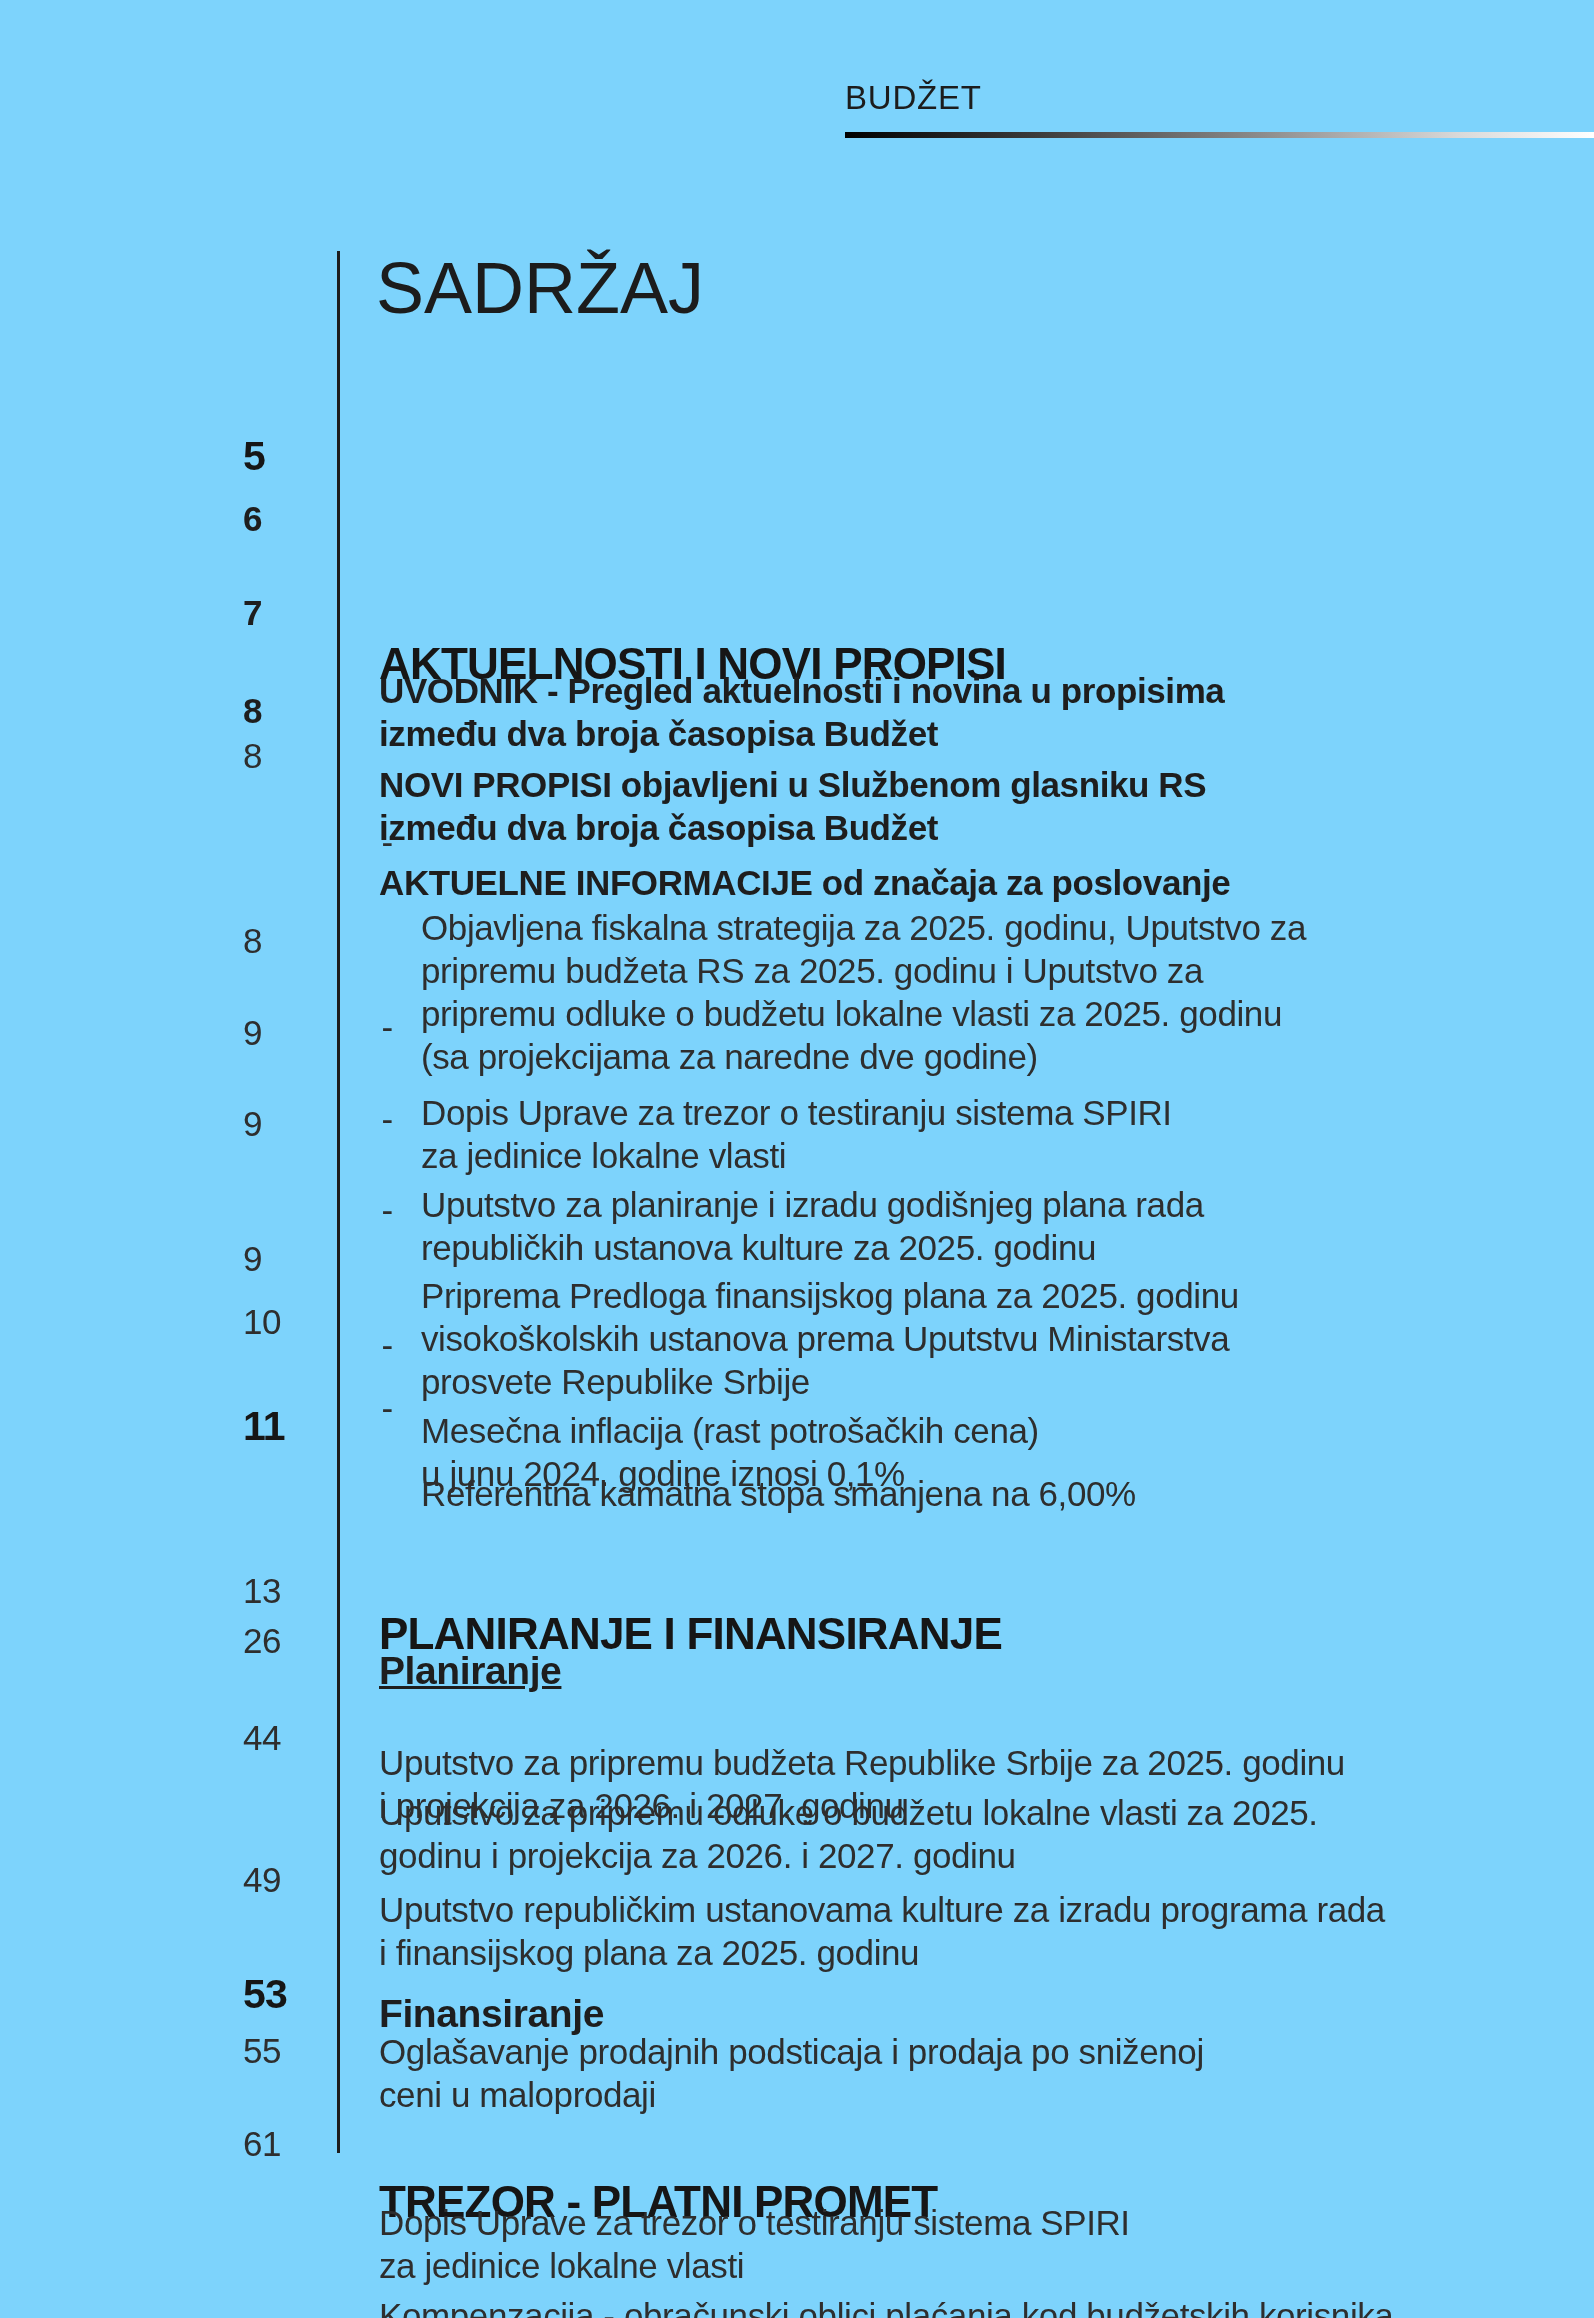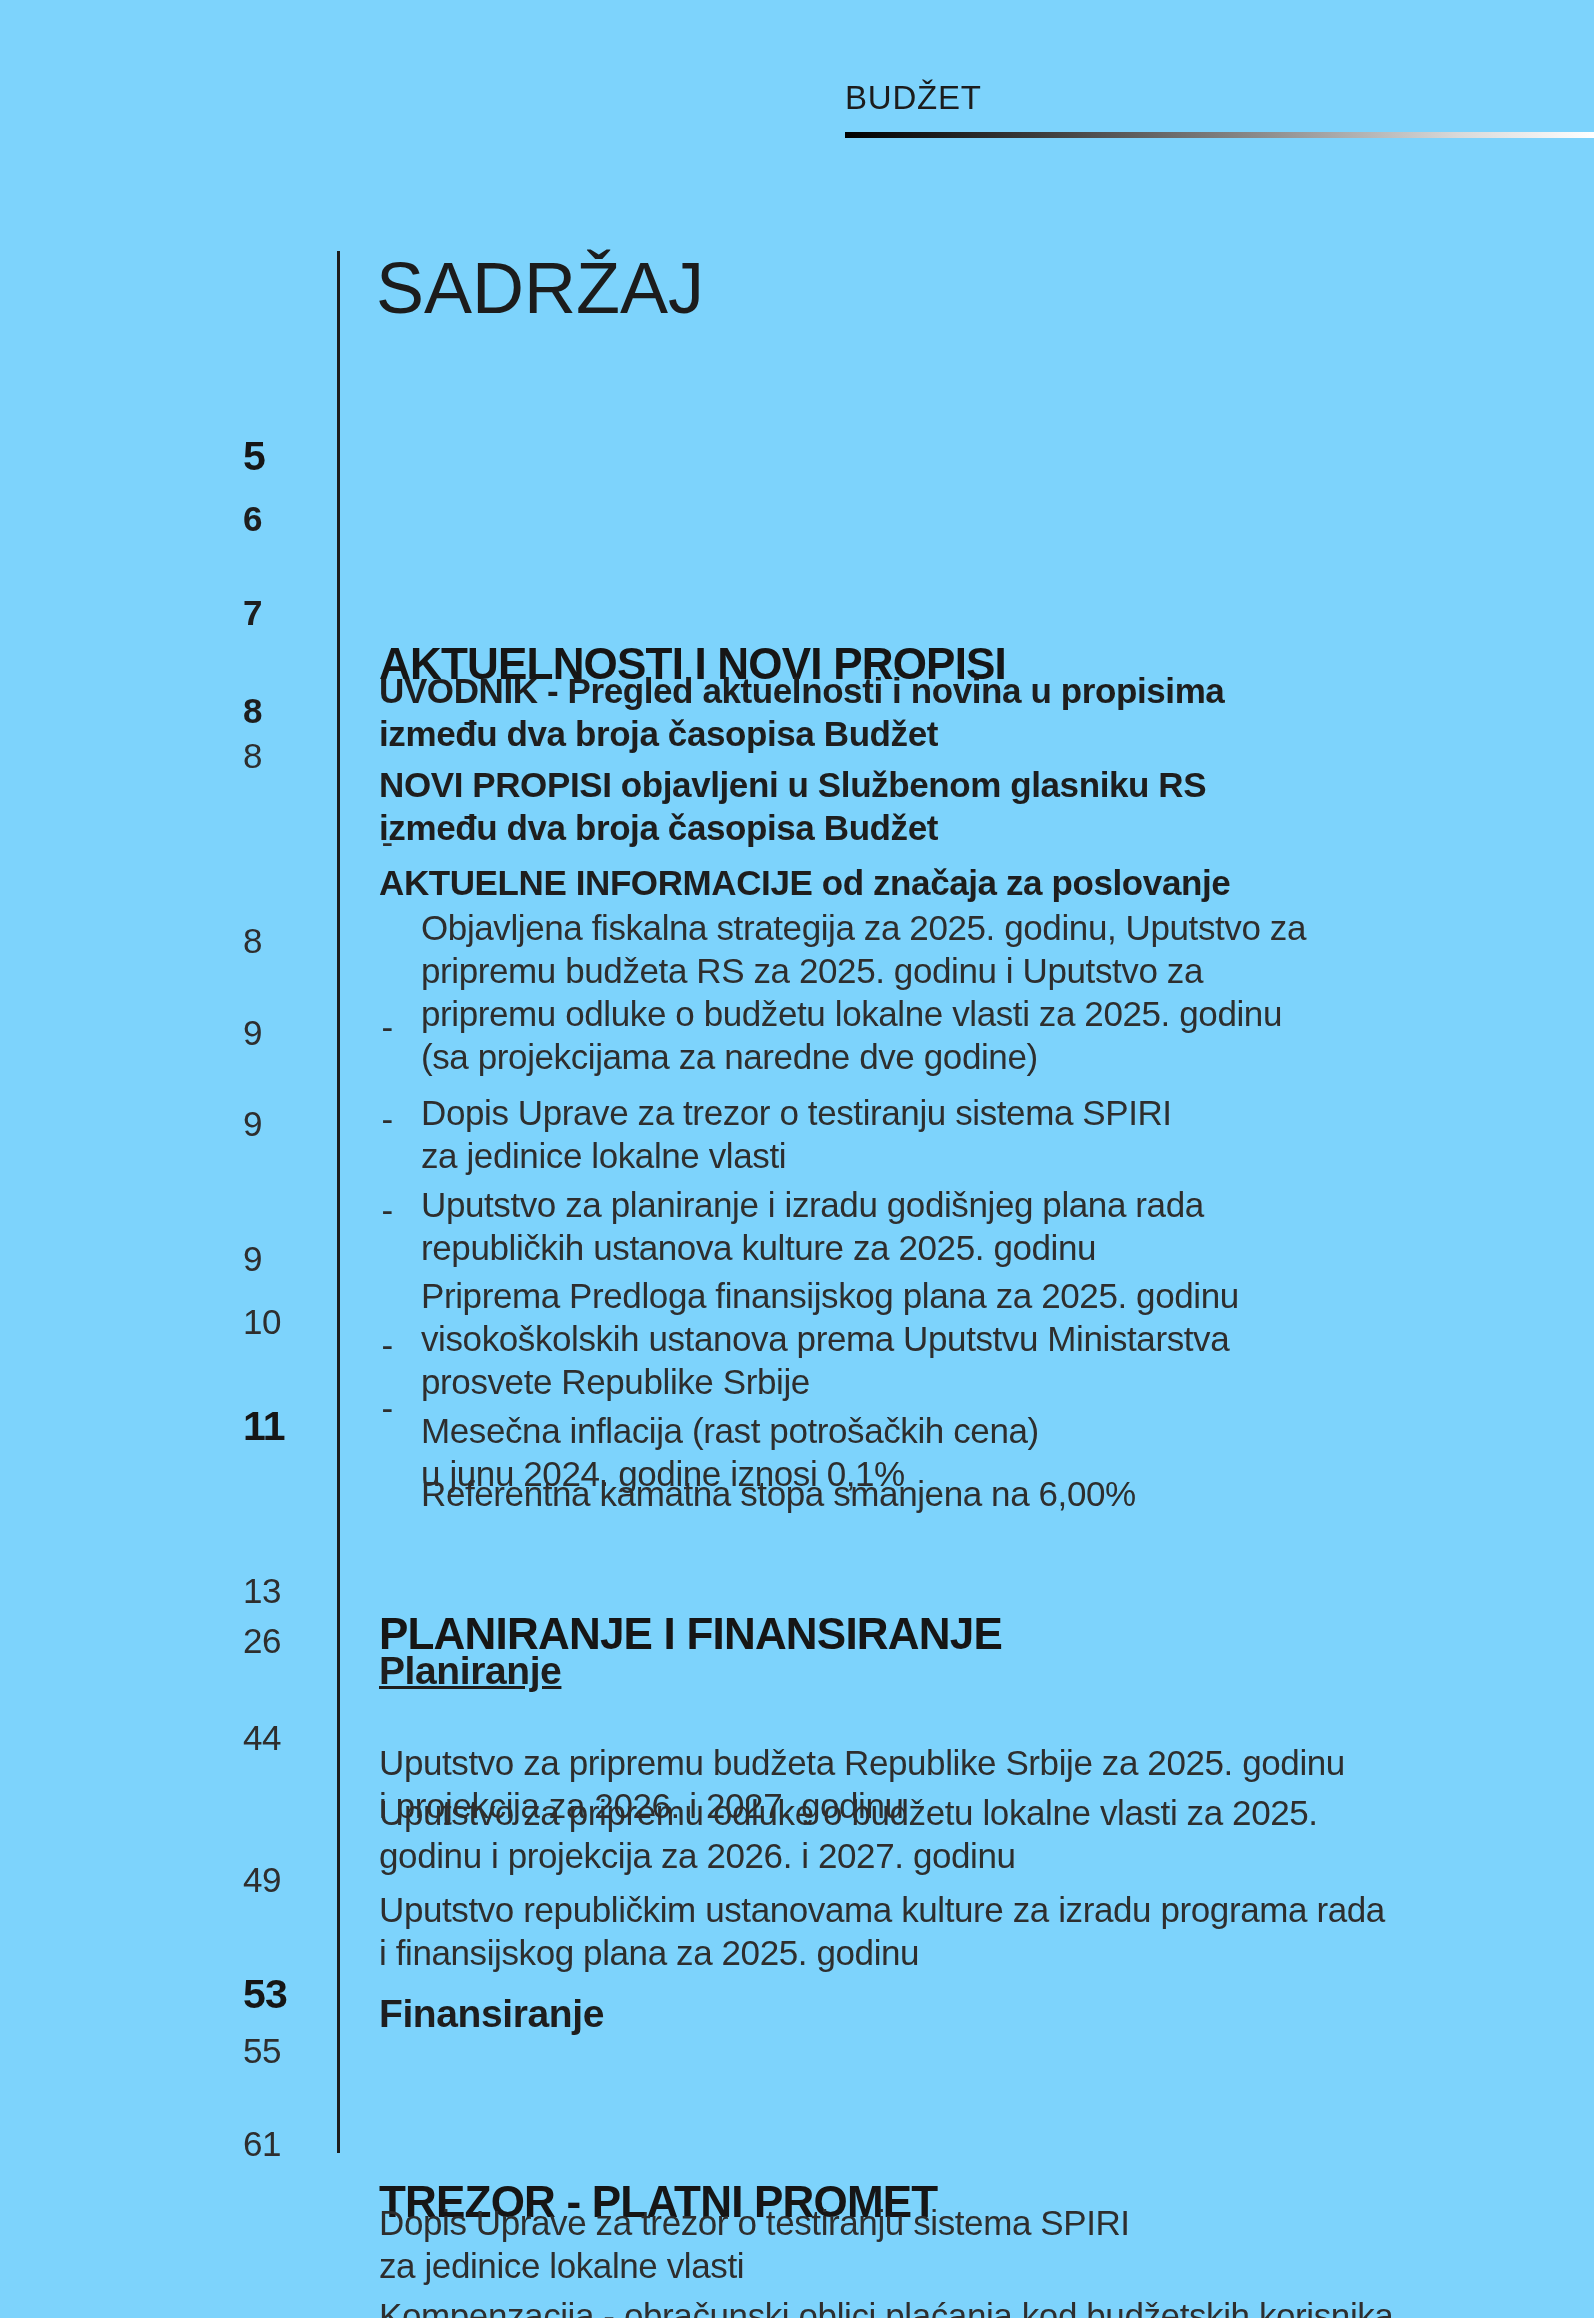--- a/index.html
+++ b/index.html
@@ -244,20 +244,25 @@
   </div>
       <div class="toc-row subheader" style="top: 1807px;">
     <span class="num"></span>
     <div class="txt">
       
       <span class="entry-text">Finansiranje</span>
     </div>
   </div>
       <div class="toc-row entry" style="top: 1858px;">
     <span class="num">49</span>
+    <div class="txt">
+      
+      <span class="entry-text">Oglašavanje prodajnih podsticaja i prodaja po sniženoj
+ceni u maloprodaji</span>
+    </div>
   </div>
       <div class="toc-row section" style="top: 1968px;">
     <span class="num">53</span>
     <div class="txt">
       
       <span class="entry-text">TREZOR - PLATNI PROMET</span>
     </div>
   </div>
       <div class="toc-row entry" style="top: 2029px;">
     <span class="num">55</span>

